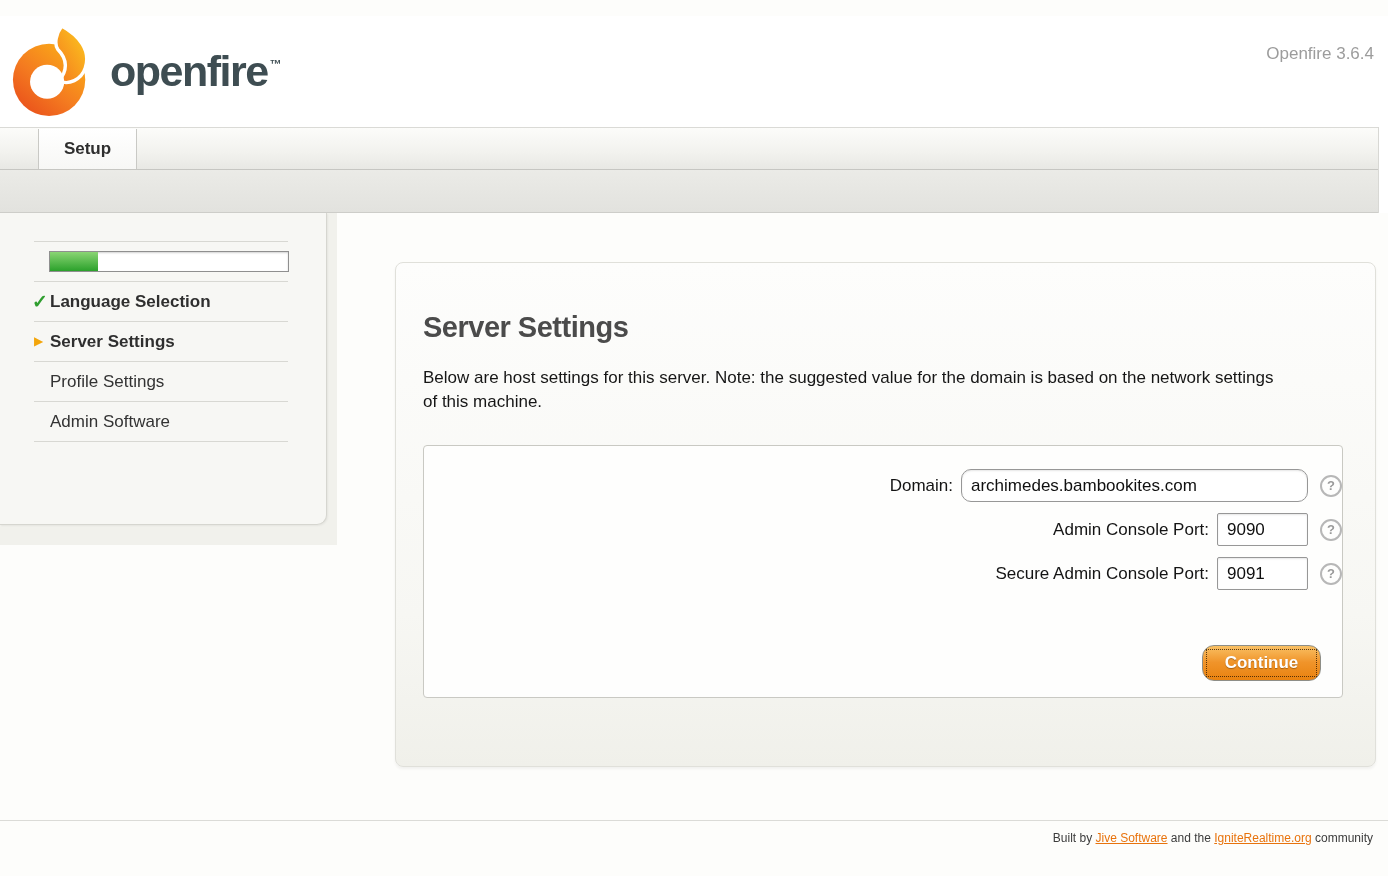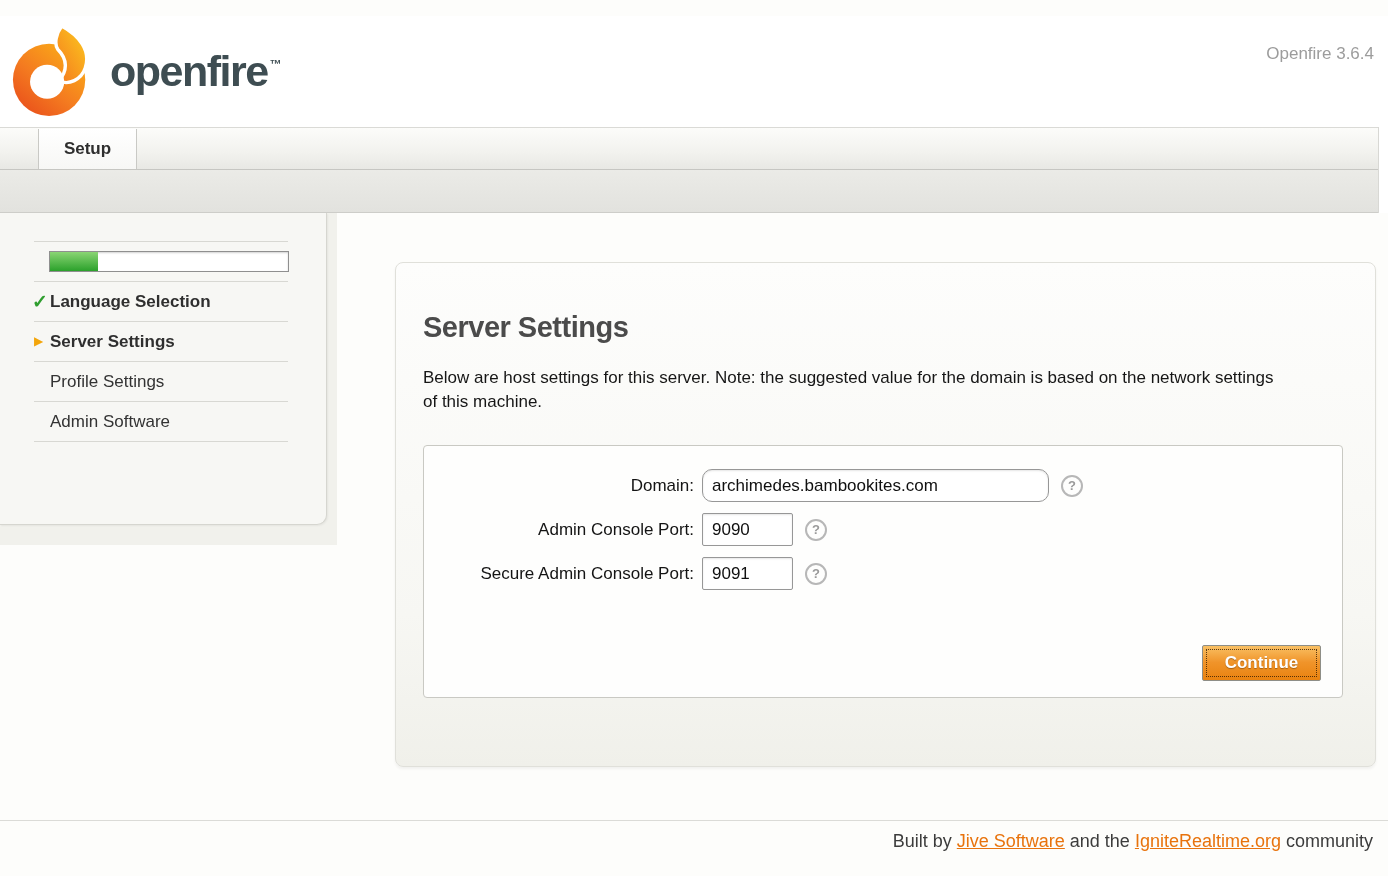--- a/index.html
+++ b/index.html
@@ -78,53 +78,53 @@
     border:1px solid #e0e0da; border-radius:8px;
     box-shadow:0 2px 3px rgba(0,0,0,0.05);
   }
   .mp-title { margin:48px 0 0 27px; font-size:29px; font-weight:bold; color:#4b4b4b; letter-spacing:-0.5px; }
   .mp-desc { margin:22px 0 0 27px; width:862px; font-size:17px; line-height:24px; color:#161616; }
   .form-box {
     position:absolute; left:27px; top:182px; width:920px; height:253px;
     background:#fefefd; border:1px solid #c9c9c3; border-radius:4px;
     padding-top:23px;
   }
-  .form-row { display:flex; align-items:center; height:33px; margin-bottom:11px; }
+  .form-row { display:flex; align-items:center; height:33px; margin-bottom:11px;justify-content:flex-end; }
   .form-label { width:278px; flex:none; text-align:right; padding-right:8px; font-size:17px; color:#141414; }
   .text-input {
     height:33px; border:1px solid #979797; border-radius:2px;
     background:#fff; font-family:inherit; font-size:17px; color:#101010;
     padding:2px 9px; box-shadow:inset 0 1px 2px rgba(0,0,0,0.10);
   }
   .w-domain { width:347px;border-radius:10px; }
   .w-port { width:91px; }
   .help-badge {
     width:22px; height:22px; flex:none; margin-left:12px;
     border:2px solid #b7b7b7; border-radius:50%;
     color:#9a9a9a; font-size:13px; font-weight:bold;
     display:flex; align-items:center; justify-content:center;
     cursor:pointer; background:transparent;
   }
   .continue-btn {
     position:absolute; right:21px; bottom:16px; width:119px; height:36px;
     background:linear-gradient(180deg,#f9c063 0%, #f0942a 48%, #e9820f 100%);
-    border:1px solid #8e8e87; border-radius:2px;
+    border:1px solid #8e8e87; border-radius:12px;
     color:#fff; font-family:inherit; font-size:17px; font-weight:bold;
     text-shadow:0 1px 1px rgba(100,50,0,0.5);
     cursor:pointer;
     margin-top:44px;
   }
   .continue-btn::after {
     content:""; position:absolute; left:3px; right:3px; top:3px; bottom:3px;
     border:1px dotted rgba(40,20,0,0.75);
   }
 
   
   .footer-rule { position:absolute; top:820px; left:0; width:1388px; border-top:1px solid #dbdbd7; }
-  .footer-text { position:absolute; top:831px; right:15px; font-size:18px; color:#3c3c3c; }
+  .footer-text { position:absolute; top:831px; right:15px; font-size:12px; color:#3c3c3c; }
   .footer-link { color:#e8730d; text-decoration:underline; cursor:pointer; }
 </style>
 </head>
 <body>
 
 <div class="header">
   <div class="logo-wrap">
     <svg width="86" height="95" viewBox="0 0 88 97" aria-hidden="true">
       <defs>
         <linearGradient id="gradRing" x1="0.1" y1="0.95" x2="0.85" y2="0.05">

